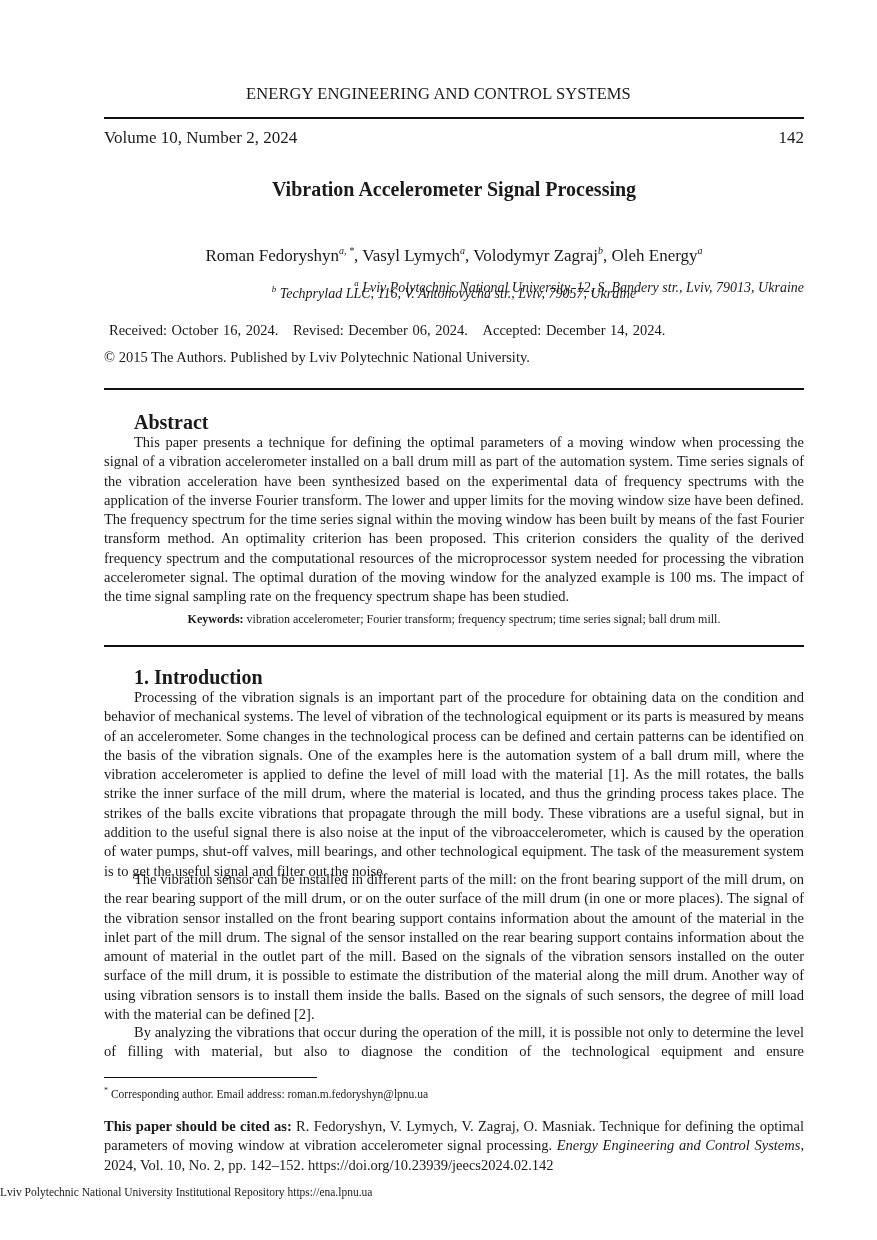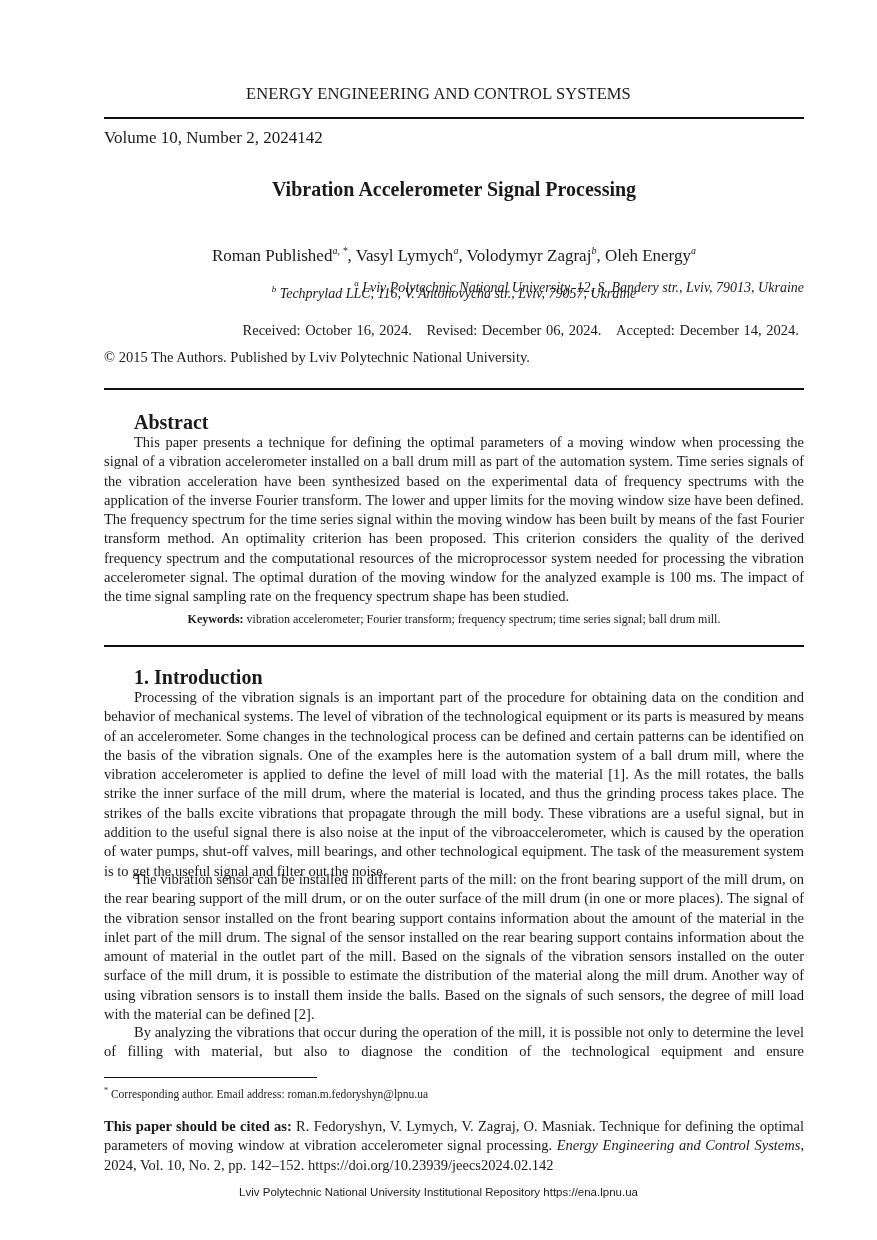--- a/index.html
+++ b/index.html
@@ -7,65 +7,65 @@
     width: 877px; height: 1240px; position: relative; overflow: hidden;
     font-family: "Liberation Serif", "DejaVu Serif", serif;
     color: #1a1a1a;
   }
   .abs { position: absolute; }
   .journal-header {
     left: 0; width: 877px; top: 84px; text-align: center;
     font-size: 16.5px; letter-spacing: 0.1px;
   }
   .rule-thick { left: 104px; width: 700px; height: 2px; background: #111; }
-  .vol-line { left: 104px; width: 700px; top: 128px; font-size: 17px; display: flex; justify-content: flex-start; }
+  .vol-line { left: 104px; width: 700px; top: 128px; font-size: 17px; display: flex; justify-content: space-between; }
   .title {
     left: 104px; width: 700px; top: 176px; text-align: center;
     font-size: 20px; font-weight: bold; line-height: 26px;
   }
   .authors { left: 104px; width: 700px; top: 245px; text-align: center; font-size: 17px; }
   .authors sup { font-size: 10px; font-style: italic; }
   .affil { left: 104px; width: 700px; text-align: center; font-size: 14px; font-style: italic; }
   .affil sup { font-size: 9px; }
-  .dates { left: 104px; width: 700px; top: 322px; text-align: right; font-size: 14.5px; word-spacing: 1px; }
+  .dates { left: 104px; width: 700px; top: 322px; text-align: left; font-size: 14.5px; word-spacing: 1px; }
   .dates span { margin: 0 5px; }
   .copyright { left: 104px; width: 700px; top: 349px; font-size: 14.5px; }
   .section-head { font-weight: bold; font-size: 20px; }
   .para {
     left: 104px; width: 700px; font-size: 14.5px; line-height: 19.3px;
     text-align: justify; text-indent: 30px;
   }
   .keywords { left: 104px; width: 700px; top: 612px; text-align: center; font-size: 12px; }
   .footnote-rule { left: 104px; width: 213px; top: 1077px; height: 1px; background: #111; }
   .footnote { left: 104px; top: 1086px; font-size: 11.5px; }
   .footnote sup { font-size: 8px; }
   .cite {
     left: 104px; width: 700px; top: 1117px; font-size: 14.5px; line-height: 19.3px; text-align: justify;
   }
   .repo {
-    left: 0; width: 877px; top: 1186px; text-align: center;
-    font-family: Liberation Sans, sans-serif; font-size: 11.5px;
+    left: 0; width: 877px; top: 1186px; 
+    font-family: Liberation Serif, serif; font-size: 11.5px;
   }
 </style>
 </head>
 <body>
 
 <div class="abs journal-header">ENERGY ENGINEERING AND CONTROL SYSTEMS</div>
 <div class="abs rule-thick" style="top:117px;"></div>
 <div class="abs vol-line">
   <span>Volume 10, Number 2, 2024</span>
   <span>142</span>
 </div>
 
 <div class="abs title">
   <div>Vibration Accelerometer Signal Processing</div>
 </div>
 
 <div class="abs authors">
-  <span>Roman Published</span><sup>a, *</sup>,
+  <span>Roman Fedoryshyn</span><sup>a, *</sup>,
   <span>Vasyl Lymych</span><sup>a</sup>,
   <span>Volodymyr Zagraj</span><sup>b</sup>,
   <span>Oleh Energy</span><sup>a</sup>
 </div>
 
 <div class="abs affil" style="top:278px;text-align:right;">
   <sup>a</sup>
   <span>Lviv Polytechnic National University, 12, S. Bandery str., Lviv, 79013, Ukraine</span>
 </div>
 <div class="abs affil" style="top:284px;">

